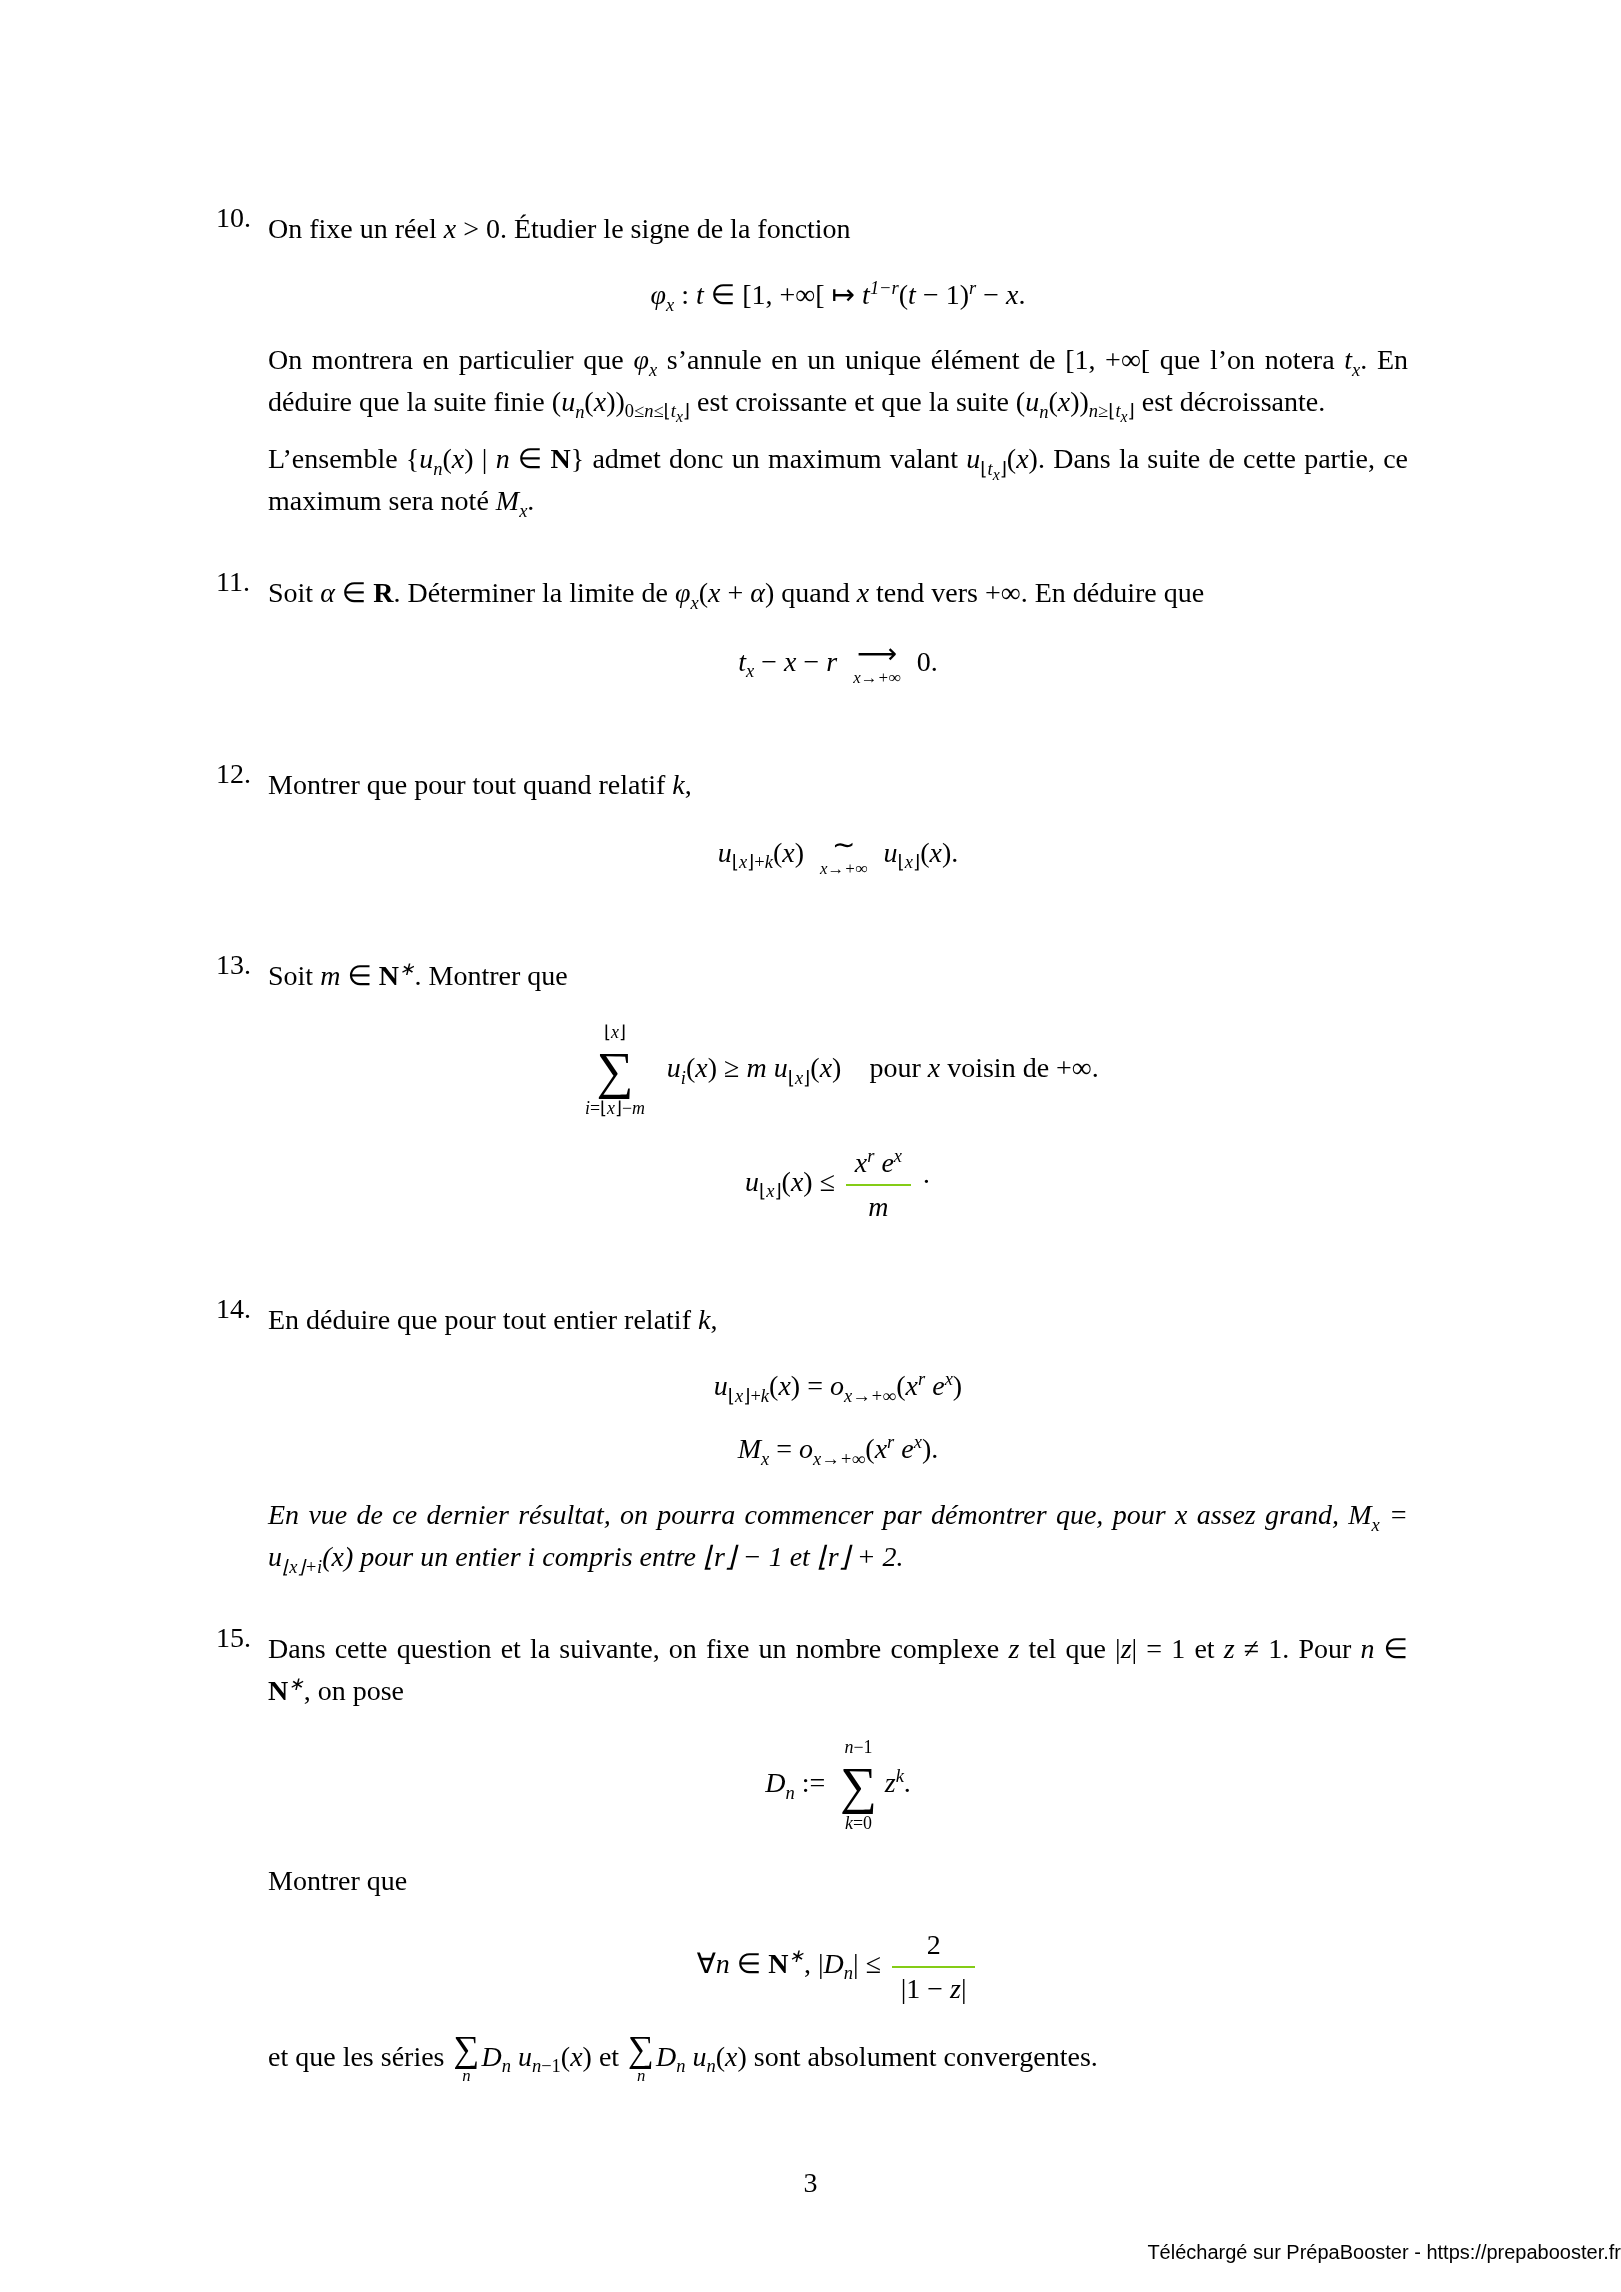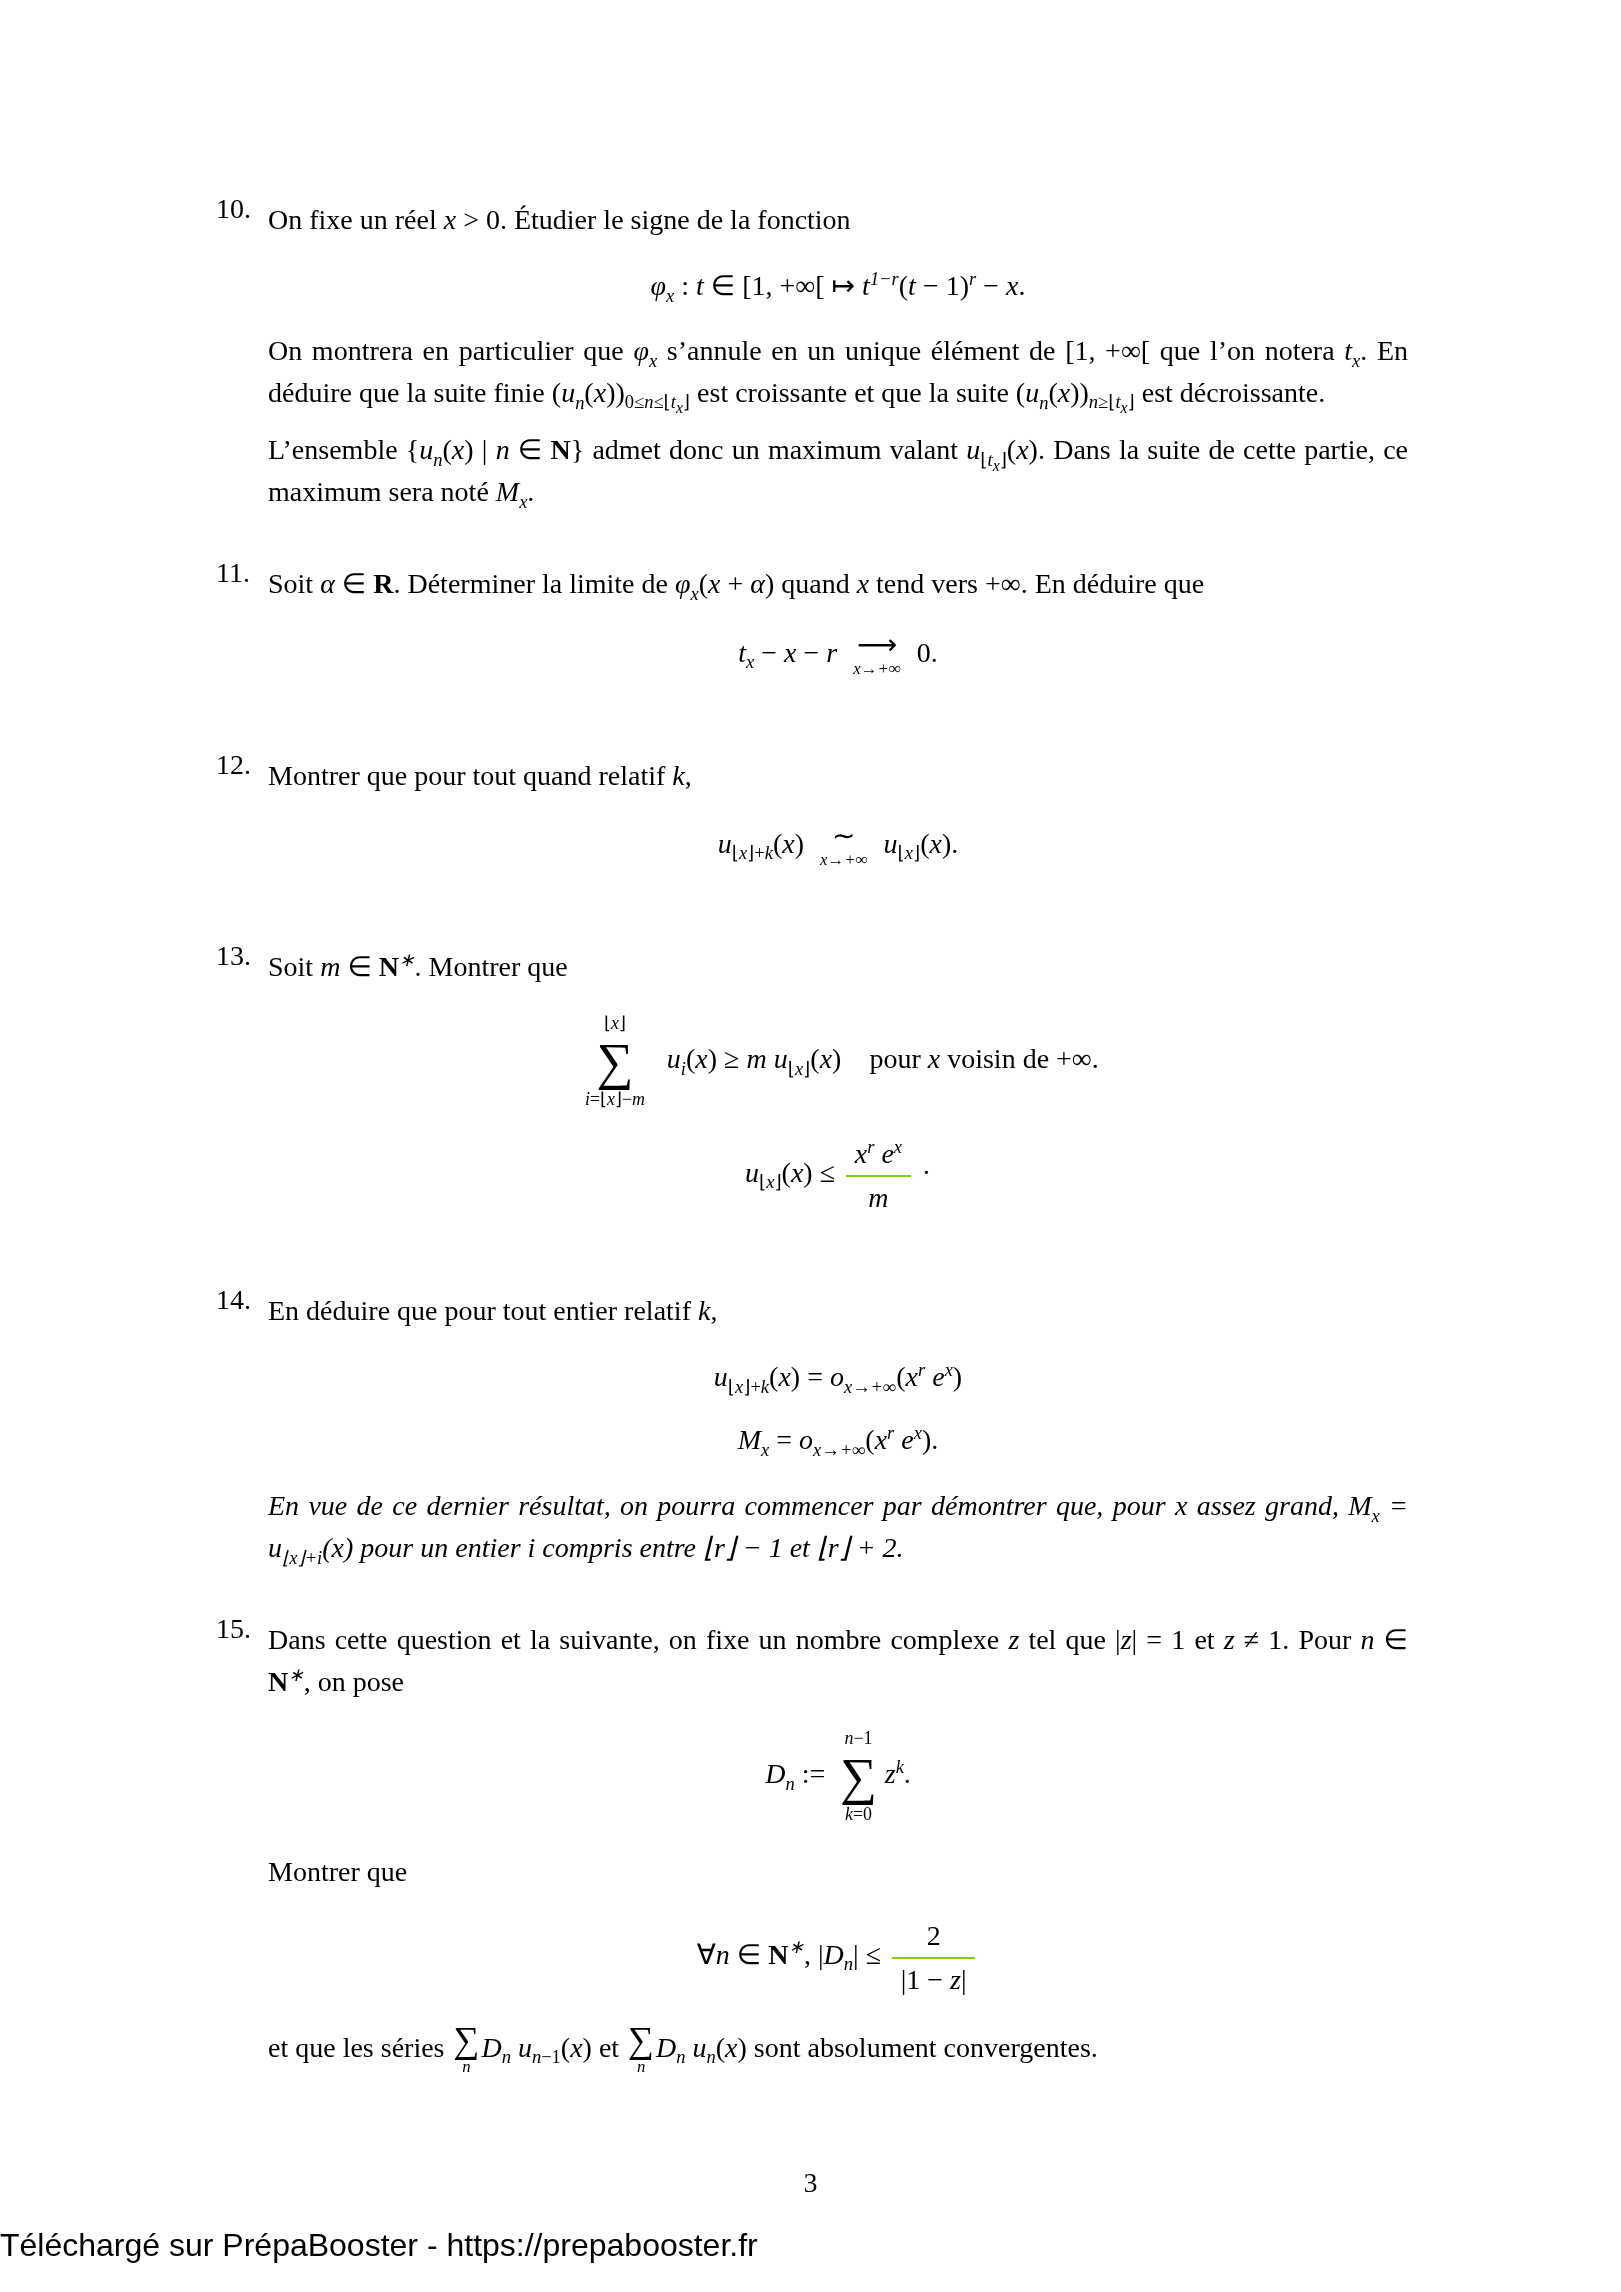--- a/index.html
+++ b/index.html
@@ -5,21 +5,21 @@
   html,body{margin:0;padding:0;background:#888;}
   .page{
     position:relative;
     width:1621px;height:2293px;
     margin:0 auto;
     background:#ffffff;color:#000;
     font-family:"Liberation Serif", serif;
     font-size:28px;
     overflow:hidden;
   }
-  .content{position:absolute;left:216px;top:188px;width:1192px;}
+  .content{position:absolute;left:216px;top:197px;width:1192px;}
   .item{display:flex;margin-bottom:39px;}
   .qnum{flex:0 0 52px;line-height:1.5;}
   .qbody{flex:1;min-width:0;}
   .para{margin:15.7px 0 0;text-align:justify;line-height:1.5;}
   .lead{margin-top:11px;}
   .note{font-style:italic;}
   .display{text-align:center;margin:25.5px 0;line-height:1.35;}
   .it{font-style:italic;}
   .bf{font-weight:bold;font-style:normal;}
   sub,sup{font-size:0.66em;line-height:0;}
@@ -29,22 +29,22 @@
   .frac .den{display:block;padding:2.9px 8.8px 0;}
   .bigop{display:inline-flex;flex-direction:column;align-items:center;vertical-align:middle;margin:0 7.8px;line-height:1.15;}
   .bigop .sym{font-size:1.85em;line-height:1.05;}
   .bigop .lim{font-size:0.64em;line-height:1.2;}
   .under{display:inline-flex;flex-direction:column;align-items:center;vertical-align:middle;line-height:1.05;margin:0 2px;}
   .under .ub{line-height:1;}
   .under .us{font-size:0.60em;line-height:1.2;}
   .under.big .ub{font-size:1.3em;line-height:0.95;}
   .pagenum{position:absolute;left:0;width:100%;text-align:center;bottom:94px;}
   .footer{
-    position:absolute;left:0;width:100%;text-align:left;bottom:29px;
-    font-family:"Liberation Sans", sans-serif;font-size:32px;
+    position:absolute;left:0;width:100%;text-align:right;bottom:29px;
+    font-family:"Liberation Sans", sans-serif;font-size:20px;
   }
 </style>
 </head>
 <body>
 
 <div class="page">
   <main class="content">
 
     <section class="item">
       <div class="qnum">10.</div>

